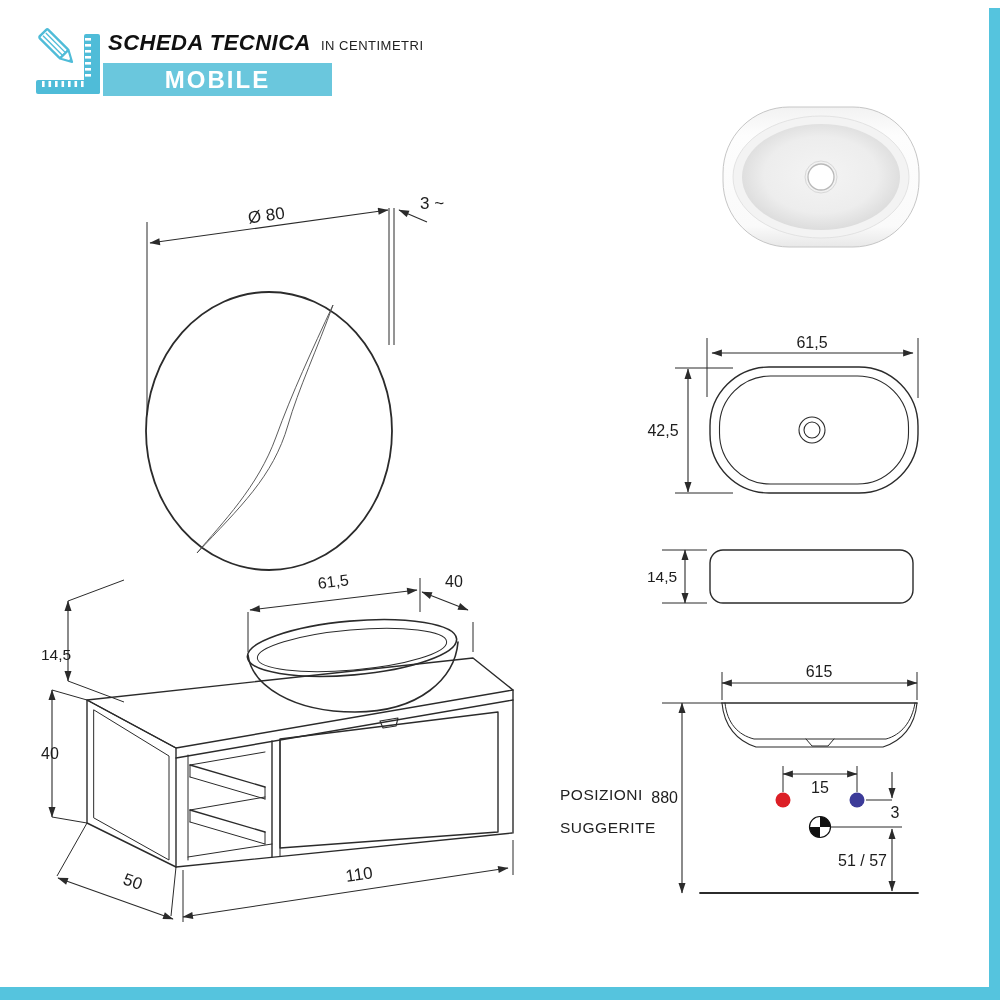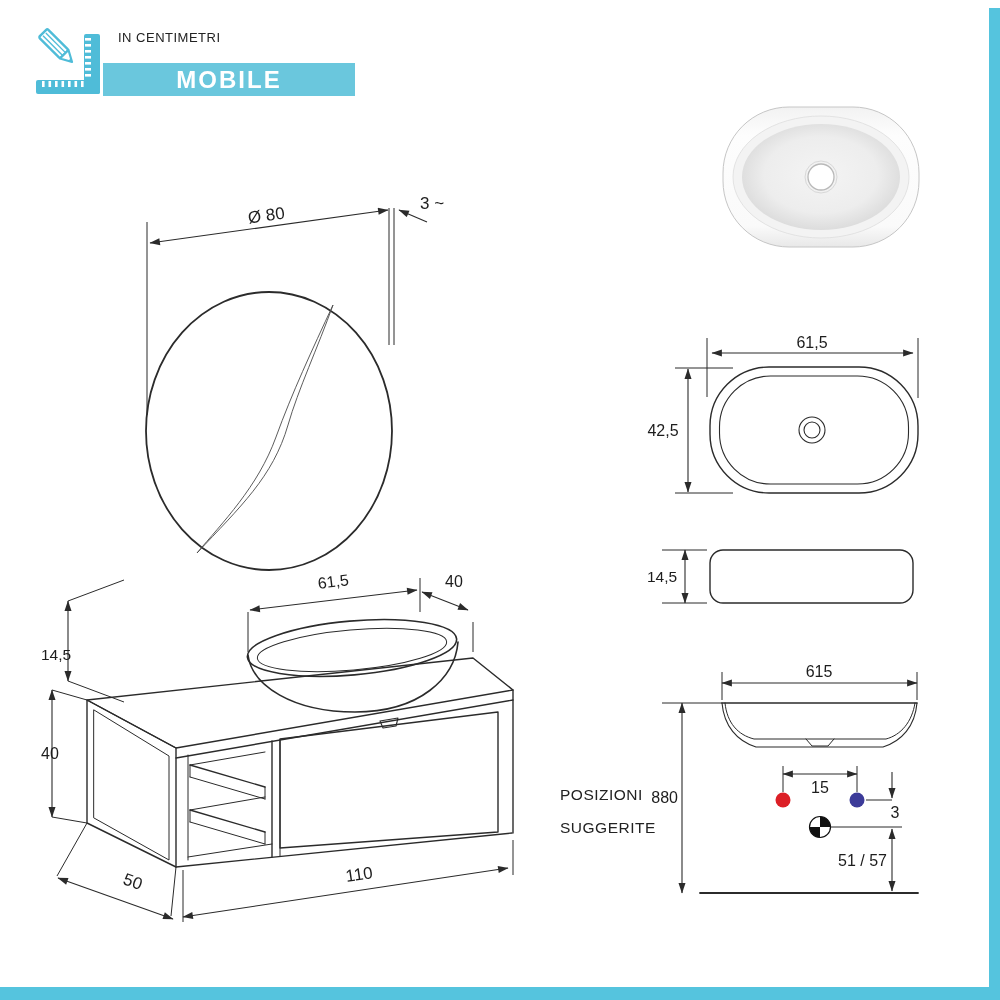--- a/index.html
+++ b/index.html
@@ -3,21 +3,21 @@
 <meta charset="utf-8">
 <style>
   html,body{margin:0;padding:0;background:#fff;}
   #sheet{position:relative;width:1000px;height:1000px;background:#fff;overflow:hidden;
          font-family:"Liberation Sans",sans-serif;}
   .abs{position:absolute;}
   
   #title-row{position:absolute;left:108px;top:30px;display:flex;align-items:baseline;white-space:nowrap;}
   #main-title{font-size:22px;font-weight:bold;font-style:italic;color:#111;letter-spacing:.5px;}
   #sub-title{font-size:13px;color:#222;margin-left:10px;letter-spacing:.5px;}
-  #badge-bar{position:absolute;left:103px;top:63px;width:252px;height:33px;background:#6ac7dd;
+  #badge-bar{position:absolute;left:103px;top:63px;width:229px;height:33px;background:#6ac7dd;
              display:flex;align-items:center;justify-content:center;}
   #badge-bar span{color:#fff;font-size:24px;font-weight:bold;letter-spacing:2px;}
   
   #edge-right{position:absolute;right:0;top:8px;width:11px;height:992px;background:#55c4de;}
   #edge-bottom{position:absolute;left:0;bottom:0;width:1000px;height:13px;background:#55c4de;}
   
   .ln{stroke:#2b2b2b;stroke-width:1.4;fill:none;stroke-linecap:round;stroke-linejoin:round;}
   .lt{stroke:#4a4a4a;stroke-width:.9;fill:none;}
   .dim{stroke:#2b2b2b;stroke-width:1.1;fill:none;}
   .ext{stroke:#2b2b2b;stroke-width:1;fill:none;}
@@ -65,20 +65,21 @@
     <g transform="translate(4,2) rotate(45 26 26)">
       <rect x="2" y="20" width="30" height="12" rx="1.5" fill="#fff" stroke="#4fbcd8" stroke-width="2.4"></rect>
       <line x1="4" y1="24" x2="31" y2="24" stroke="#4fbcd8" stroke-width="1.4"></line>
       <line x1="4" y1="28" x2="31" y2="28" stroke="#4fbcd8" stroke-width="1.4"></line>
       <path d="M32,20 L43,26 L32,32 Z" fill="#fff" stroke="#4fbcd8" stroke-width="2.2" stroke-linejoin="round"></path>
       <path d="M39.5,23.9 L43,26 L39.5,28.1 Z" fill="#4fbcd8"></path>
     </g>
   </svg>
 
   <div id="title-row">
+    <span id="main-title">SCHEDA TECNICA</span>
     <span id="sub-title">IN CENTIMETRI</span>
   </div>
   <div id="badge-bar">
     <span>MOBILE</span>
   </div>
 
   <svg class="abs" style="left:30px;top:185px" width="430" height="400" viewBox="0 0 430 400">
 
     <line class="dim" x1="120" y1="58" x2="358" y2="25" marker-start="url(#as)" marker-end="url(#ae)"></line>
     <line class="ext" x1="117" y1="37" x2="117" y2="230"></line>

